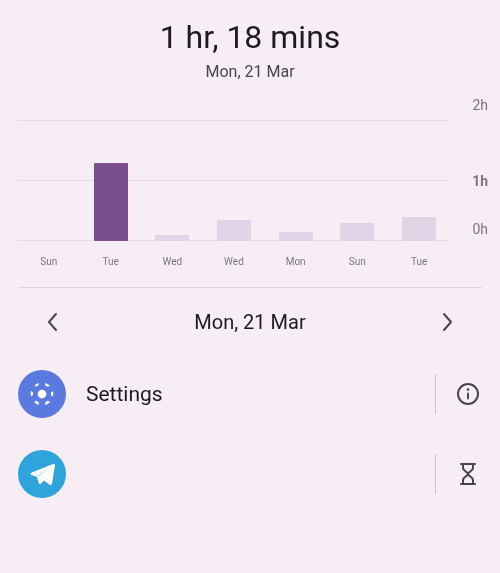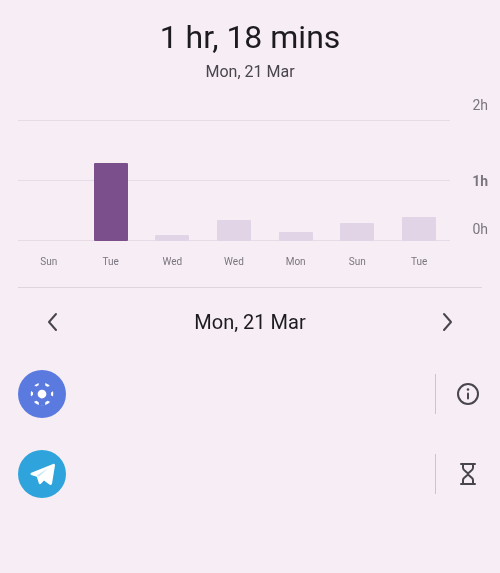--- a/index.html
+++ b/index.html
@@ -176,20 +176,21 @@
 
 <div class="app-list">
   <div class="app-row">
     <div class="app-icon" style="background:#5b7ae0">
       <svg width="30" height="30" viewBox="0 0 24 24">
           <circle cx="12" cy="12" r="9" fill="#fff"></circle>
           <path fill="#5b7ae0" d="M19.14,12.94a7.07,7.07,0,0,0,.05-.94,7.07,7.07,0,0,0-.05-.94l2.03-1.58a.5.5,0,0,0,.12-.64l-1.92-3.32a.5.5,0,0,0-.61-.22l-2.39.96a7.23,7.23,0,0,0-1.63-.94l-.36-2.54A.5.5,0,0,0,13.89,2H10.11a.5.5,0,0,0-.49.42L9.26,4.96a7.23,7.23,0,0,0-1.63.94l-2.39-.96a.5.5,0,0,0-.61.22L2.71,8.48a.5.5,0,0,0,.12.64L4.86,10.7a7.07,7.07,0,0,0-.05.94,7.07,7.07,0,0,0,.05.94L2.83,14.16a.5.5,0,0,0-.12.64l1.92,3.32a.5.5,0,0,0,.61.22l2.39-.96a7.23,7.23,0,0,0,1.63.94l.36,2.54a.5.5,0,0,0,.49.42h3.78a.5.5,0,0,0,.49-.42l.36-2.54a7.23,7.23,0,0,0,1.63-.94l2.39.96a.5.5,0,0,0,.61-.22l1.92-3.32a.5.5,0,0,0-.12-.64ZM12,15.5A3.5,3.5,0,1,1,15.5,12,3.5,3.5,0,0,1,12,15.5Z"></path>
         </svg>
     </div>
     <div class="app-main">
+      <div class="app-name">Settings</div>
     </div>
     <div class="app-sep"></div>
     <div class="app-action">
       <svg width="24" height="24" viewBox="0 0 24 24">
           <circle cx="12" cy="12" r="10" stroke="#49454f" stroke-width="2" fill="none"></circle>
           <circle cx="12" cy="7.5" r="1.3" fill="#49454f"></circle>
           <rect x="11" y="10.5" width="2" height="7" rx="1" fill="#49454f"></rect>
         </svg>
     </div>
   </div>

